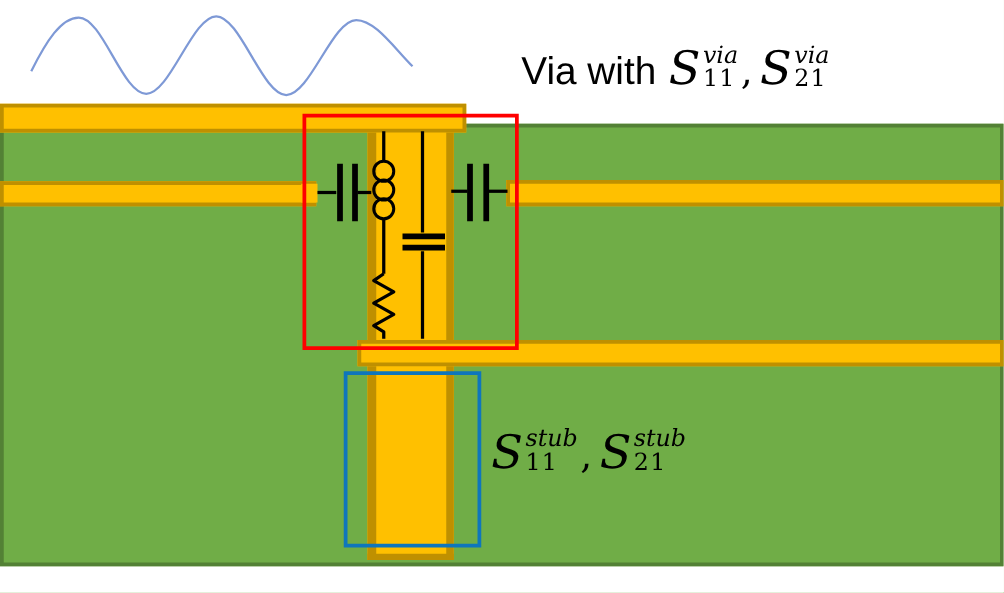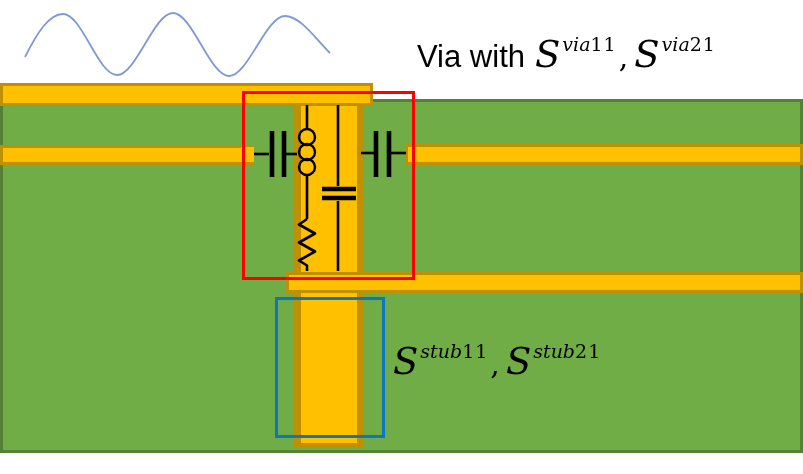--- a/index.html
+++ b/index.html
@@ -70,21 +70,21 @@
   }
   .label-via{left:417px;top:36px;}
   .label-stub{left:393px;top:343px;}
   .prefix{margin-right:10px;}
   .term{
     display:inline-flex;align-items:flex-start;
     font-family:"DejaVu Serif", serif;font-style:italic;
   }
   .term .base{font-size:37px;line-height:1;}
   .term .stack{
-    display:inline-flex;flex-direction:row;
+    display:inline-flex;flex-direction:column;
     margin-left:2px;line-height:1;
     transform:translateY(-1px);
   }
   .s-sup,.s-sub{font-size:19px;line-height:1;}
   .s-sup{font-style:italic;}
   .s-sub{font-style:normal;letter-spacing:1px;}
   .comma{font-family:"DejaVu Serif", serif;font-size:30px;margin:0 6px 0 2px;}
 </style>
 </head>
 <body>

